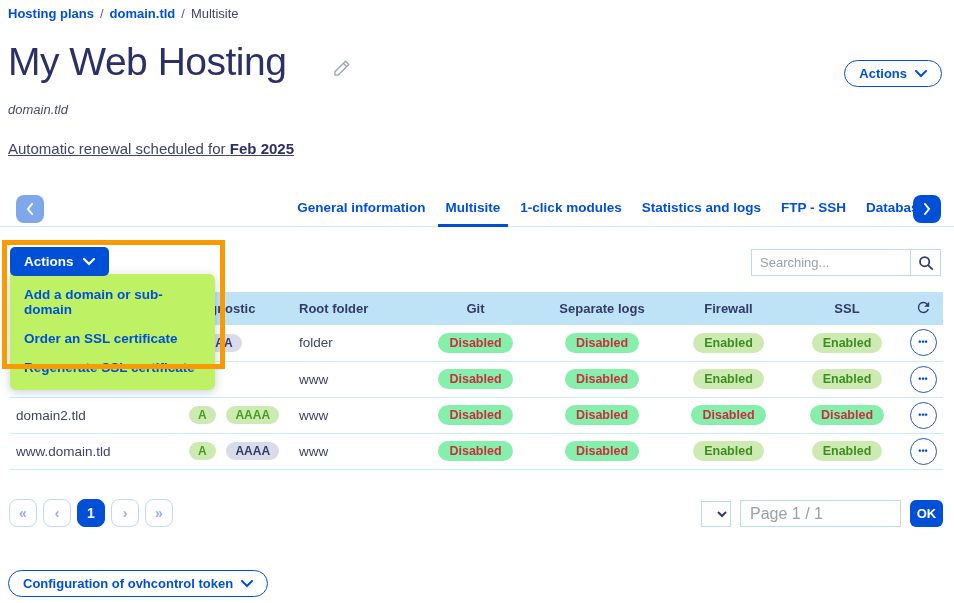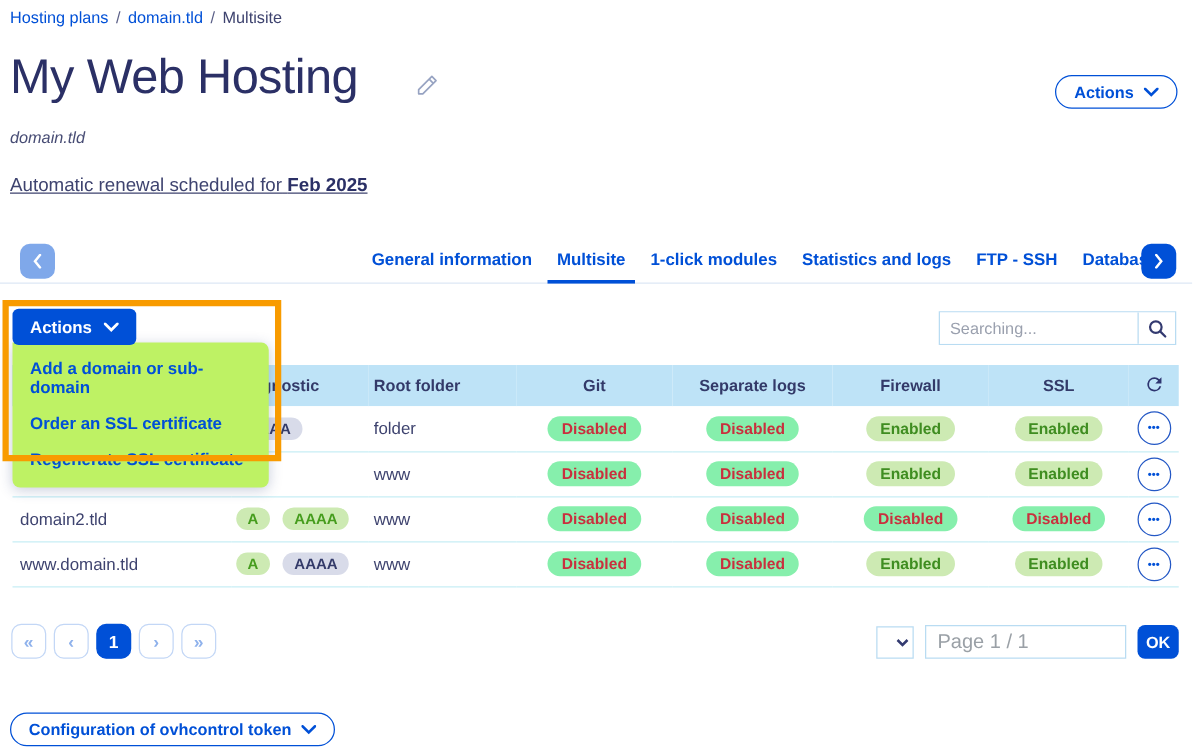--- a/index.html
+++ b/index.html
@@ -2,21 +2,21 @@
 <html><head>
 <meta charset="utf-8">
 <style>
   * { margin:0; padding:0; box-sizing:border-box; }
   html,body { background:#fff; }
   body { font-family:"Liberation Sans","DejaVu Sans",sans-serif; color:#3e436f; }
   .page { position:relative; width:954px; height:603px; background:#fff; overflow:hidden; }
 
   
   .breadcrumb { position:absolute; top:6px; left:8px; font-size:13px; display:flex; gap:6px; align-items:center; }
-  .breadcrumb a { color:#0050d7; font-weight:normal; text-decoration:none; }
+  .breadcrumb a { color:#0050d7; font-weight:bold; text-decoration:none; }
   .breadcrumb .sep { color:#5a5f87; }
   .breadcrumb .current { color:#3e436f; }
 
   
   .page-title { position:absolute; top:40px; left:8px; font-size:39px; font-weight:300; color:#2b3066; letter-spacing:-0.5px; }
   .edit-icon { position:absolute; top:58px; left:332px; cursor:pointer; }
   .subtitle { position:absolute; top:102px; left:8px; font-size:13px; font-style:italic; color:#474c74; }
   .renewal { position:absolute; top:140px; left:8px; font-size:15px; color:#3e436f;text-decoration:underline; }
   .renewal b { color:#2b3066; }
 

